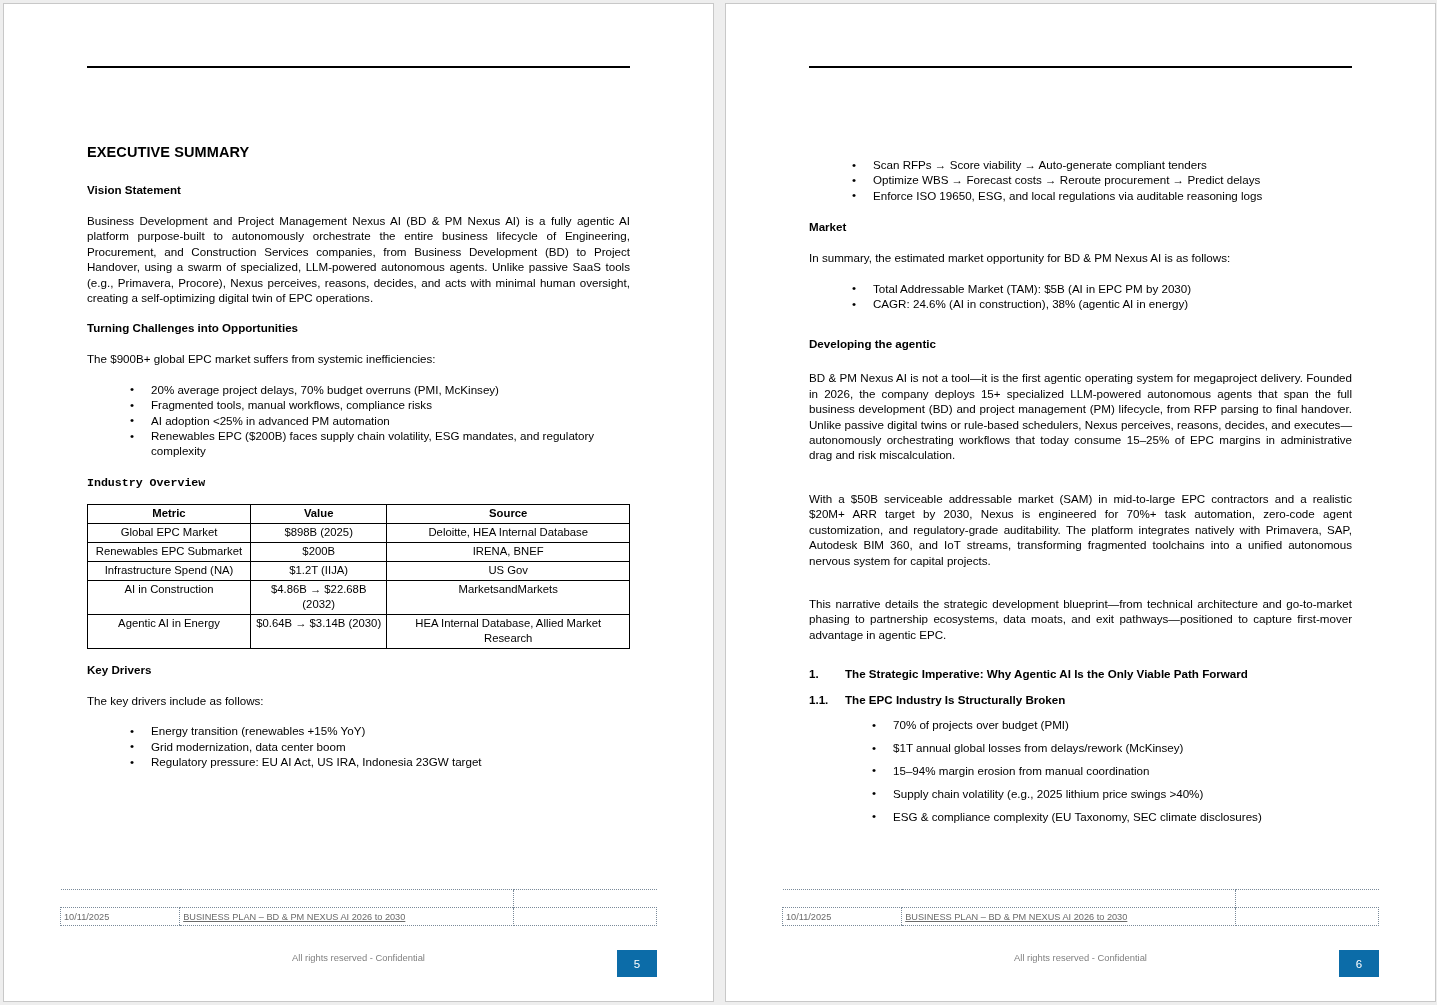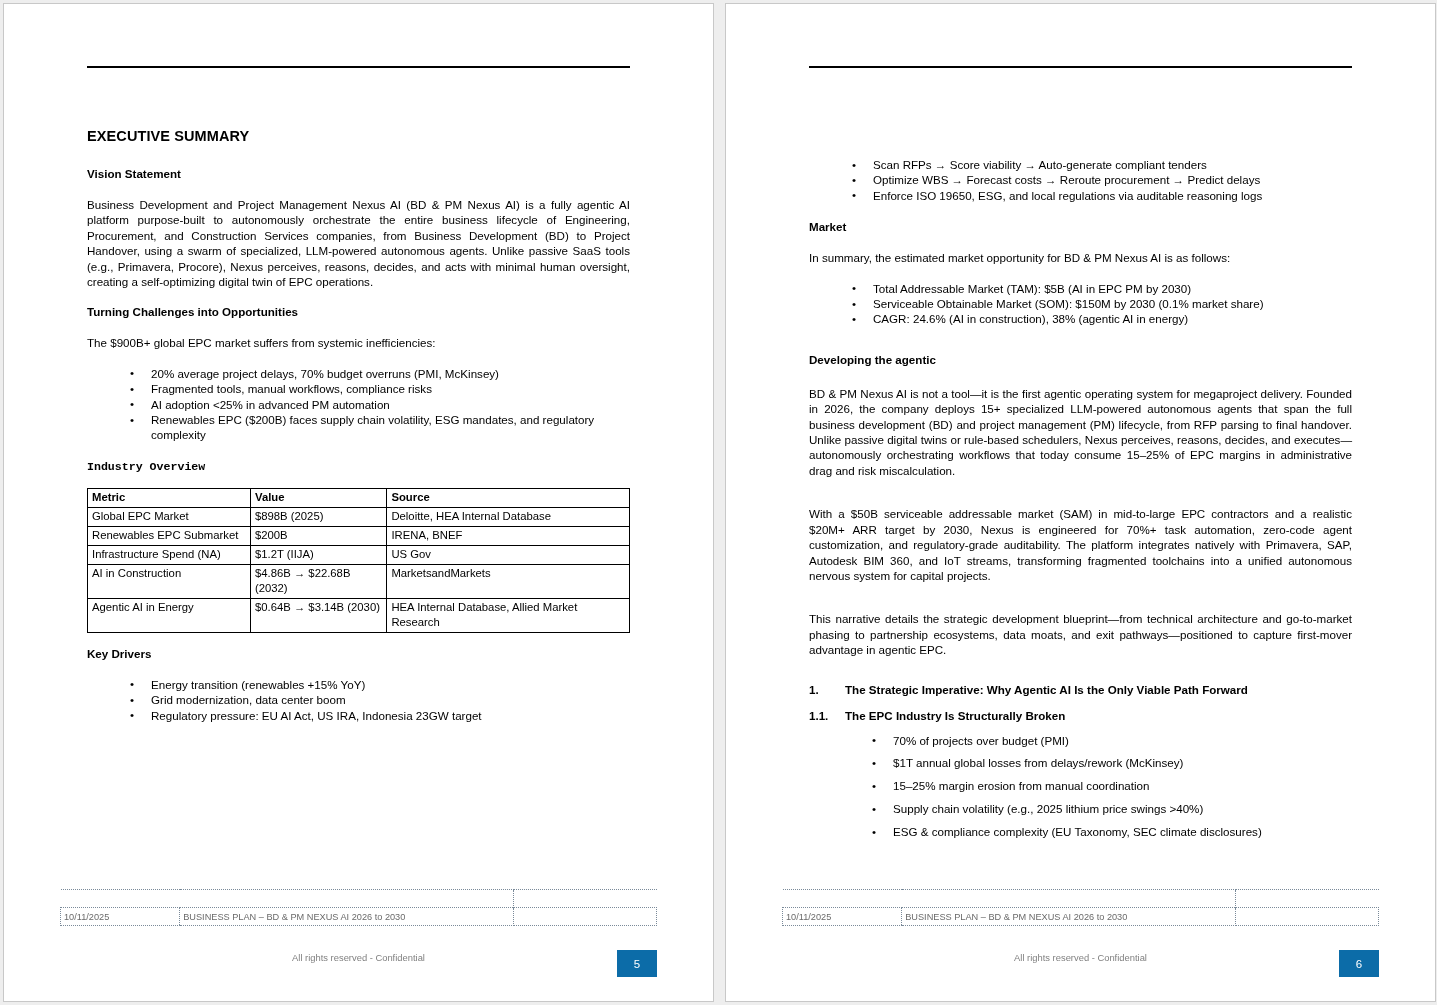--- a/index.html
+++ b/index.html
@@ -53,21 +53,21 @@
     top: 62px;
     height: 0;
     border-top: 2px solid #000;
   }
 
   
   .content {
     position: absolute;
     left: 83px;
     right: 83px;
-    top: 124px;
+    top: 140px;
   }
   .page.right .content { top: 153px; }
 
   h1.doc-title {
     font-size: 14.5px;
     font-weight: bold;
     margin: 0 0 23px 0;
     letter-spacing: 0.1px;
   }
   h2.sub-head {
@@ -114,21 +114,21 @@
     width: 100%;
     margin: 0 0 14px 0;
     table-layout: fixed;
   }
   table.data-table th,
   table.data-table td {
     border: 1px solid #000;
     font-size: 11.3px;
     line-height: 15px;
     padding: 1px 4px 2px 4px;
-    text-align: left;
+    text-align: center;
     vertical-align: top;
   }
   table.data-table th { font-weight: bold; }
   table.data-table col.c1 { width: 43%; }
   table.data-table col.c2 { width: 36%; }
   table.data-table col.c3 { width: 64%; }
 
   
   .num-head {
     display: flex;
@@ -162,21 +162,21 @@
     color: #6a6a6a;
     padding: 0 3px;
     vertical-align: middle;
     line-height: 12px;
   }
   .footer-grid tr.row-top td { border-bottom: none; }
   .footer-grid tr.row-top td.seg-a { border-right: none; border-left: none; }
   .footer-grid tr.row-top td.seg-b { border-right: none; border-left: none; }
   .footer-grid tr.row-top td.seg-c { border-left: 1px dotted #7a8a99; border-right: none; }
   .footer-grid tr.row-bot td.f-date { border-right: none; margin-left: 12px; }
-  .footer-grid tr.row-bot td.f-title { border-left: 1px dotted #7a8a99; border-right: 1px dotted #7a8a99; }
+  .footer-grid tr.row-bot td.f-title { border-left: 1px dotted #7a8a99; border-right: 1px dotted #7a8a99; text-decoration: underline; }
   .footer-grid tr.row-bot td.f-end { border-left: none; }
 
   .confidential {
     position: absolute;
     left: 0;
     right: 0;
     bottom: 38px;
     text-align: center;
     font-size: 9.4px;
     color: #808080;
@@ -262,20 +262,21 @@
             <tr>
               <td>Agentic AI in Energy</td>
               <td>$0.64B → $3.14B (2030)</td>
               <td>HEA Internal Database, Allied Market Research</td>
             </tr>
           </tbody>
         </table>
 
         <h2 class="sub-head">Key Drivers</h2>
 
+        <p class="para lead nojust">The key drivers include as follows:</p>
 
         <ul class="bullets">
           <li>Energy transition (renewables +15% YoY)</li>
           <li>Grid modernization, data center boom</li>
           <li>Regulatory pressure: EU AI Act, US IRA, Indonesia 23GW target</li>
         </ul>
 
       </div>
 
       <div class="footer-table">
@@ -311,21 +312,20 @@
           <li>Optimize WBS → Forecast costs → Reroute procurement → Predict delays</li>
           <li>Enforce ISO 19650, ESG, and local regulations via auditable reasoning logs</li>
         </ul>
 
         <h2 class="sub-head">Market</h2>
 
         <p class="para lead nojust">In summary, the estimated market opportunity for BD &amp; PM Nexus AI is as follows:</p>
 
         <ul class="bullets">
           <li>Total Addressable Market (TAM): $5B (AI in EPC PM by 2030)</li>
-          <li>Serviceable Obtainable Market (SOM): $150M by 2030 (0.1% market share)</li>
           <li>CAGR: 24.6% (AI in construction), 38% (agentic AI in energy)</li>
         </ul>
 
         <h2 class="sub-head" style="margin-top:26px;">Developing the agentic</h2>
 
         <p class="para" style="margin-top:20px; margin-bottom:28px;">BD &amp; PM Nexus AI is not a tool—it is the first agentic operating system for megaproject delivery. Founded in 2026, the company deploys 15+ specialized LLM-powered autonomous agents that span the full business development (BD) and project management (PM) lifecycle, from RFP parsing to final handover. Unlike passive digital twins or rule-based schedulers, Nexus perceives, reasons, decides, and executes—autonomously orchestrating workflows that today consume 15–25% of EPC margins in administrative drag and risk miscalculation.</p>
 
         <p class="para" style="margin-bottom:28px;">With a $50B serviceable addressable market (SAM) in mid-to-large EPC contractors and a realistic $20M+ ARR target by 2030, Nexus is engineered for 70%+ task automation, zero-code agent customization, and regulatory-grade auditability. The platform integrates natively with Primavera, SAP, Autodesk BIM 360, and IoT streams, transforming fragmented toolchains into a unified autonomous nervous system for capital projects.</p>
 
         <p class="para" style="margin-bottom:25px;">This narrative details the strategic development blueprint—from technical architecture and go-to-market phasing to partnership ecosystems, data moats, and exit pathways—positioned to capture first-mover advantage in agentic EPC.</p>
@@ -336,21 +336,21 @@
         </div>
 
         <div class="num-head l2">
           <span class="num">1.1.</span>
           <span>The EPC Industry Is Structurally Broken</span>
         </div>
 
         <ul class="bullets spaced indent-more">
           <li>70% of projects over budget (PMI)</li>
           <li>$1T annual global losses from delays/rework (McKinsey)</li>
-          <li>15–25% margin erosion from manual coordination</li>
+          <li>15–94% margin erosion from manual coordination</li>
           <li>Supply chain volatility (e.g., 2025 lithium price swings &gt;40%)</li>
           <li>ESG &amp; compliance complexity (EU Taxonomy, SEC climate disclosures)</li>
         </ul>
       </div>
 
       <div class="footer-table">
         <table class="footer-grid">
           <tbody>
               <tr class="row-top">
             <td class="seg-a" style="width:20%;"></td>

